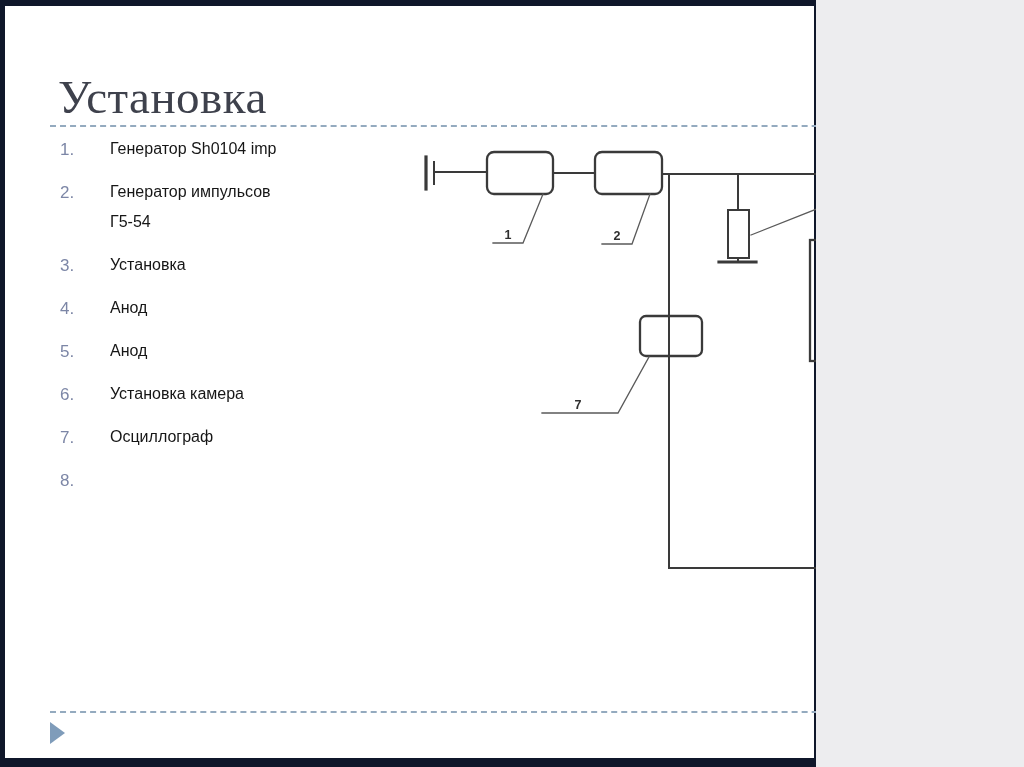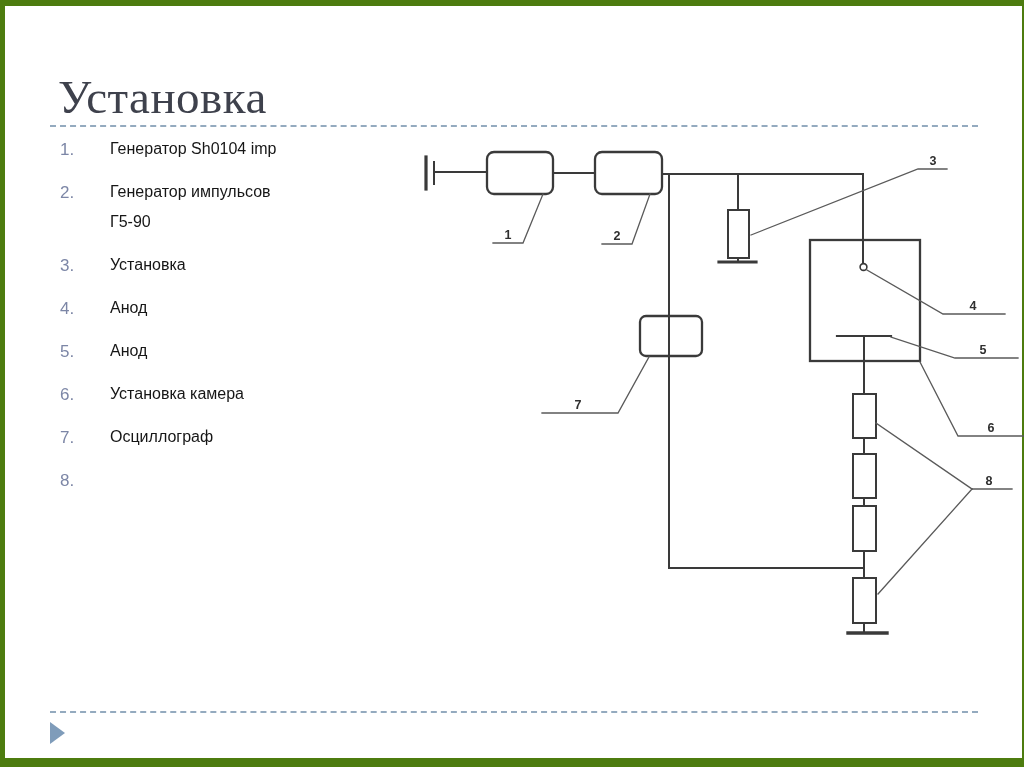--- a/index.html
+++ b/index.html
@@ -1,21 +1,21 @@
 <!DOCTYPE html>
 <html><head>
 <meta charset="utf-8">
 <style>
   * { margin: 0; padding: 0; box-sizing: border-box; }
   html, body { width: 1024px; height: 767px; }
   body { font-family: "Liberation Sans", sans-serif; background: #ededef; }
 
   .page {
-    position: relative; width: 1024px; height: 767px;
-    background: #4d7c0f; overflow: hidden;
+    position: relative; width: 816px; height: 767px;
+    background: #0f172a; overflow: hidden;
   }
   .slide {
     position: absolute; left: 5px; top: 6px; right: 2px; bottom: 9px;
     background: #ffffff;
   }
 
   .title {
     position: absolute; left: 53px; top: 64px;
     font-family: "Liberation Serif", serif;
     font-size: 47px; font-weight: 400; color: #3e414c;
@@ -63,21 +63,21 @@
     <div class="divider top"></div>
 
     <ol class="list">
       <li class="list-item">
         <span class="list-num">1.</span>
         <span class="list-text">Генератор Sh0104 imp</span>
       </li>
       <li class="list-item">
         <span class="list-num">2.</span>
         <span class="list-text">Генератор импульсов
-Г5-90</span>
+Г5-54</span>
       </li>
       <li class="list-item">
         <span class="list-num">3.</span>
         <span class="list-text">Установка</span>
       </li>
       <li class="list-item">
         <span class="list-num">4.</span>
         <span class="list-text">Анод</span>
       </li>
       <li class="list-item">

